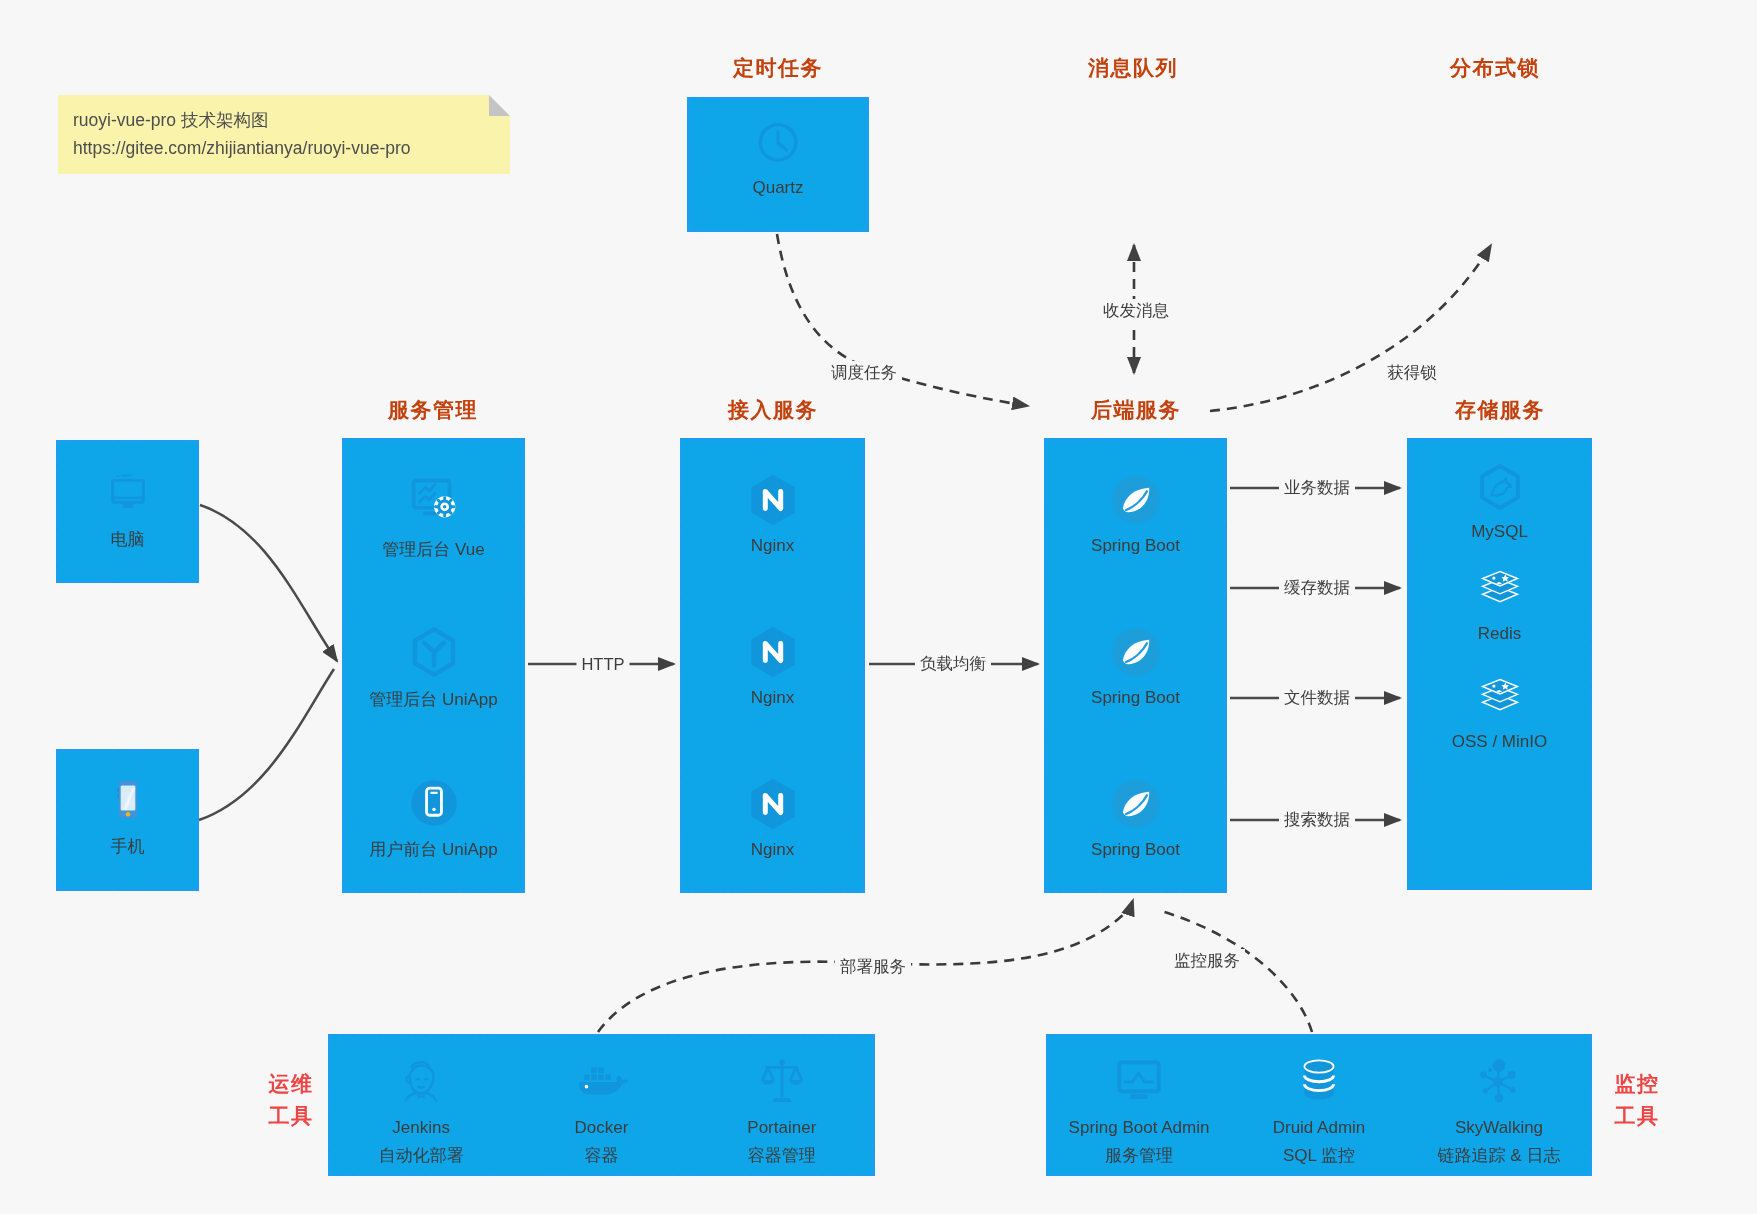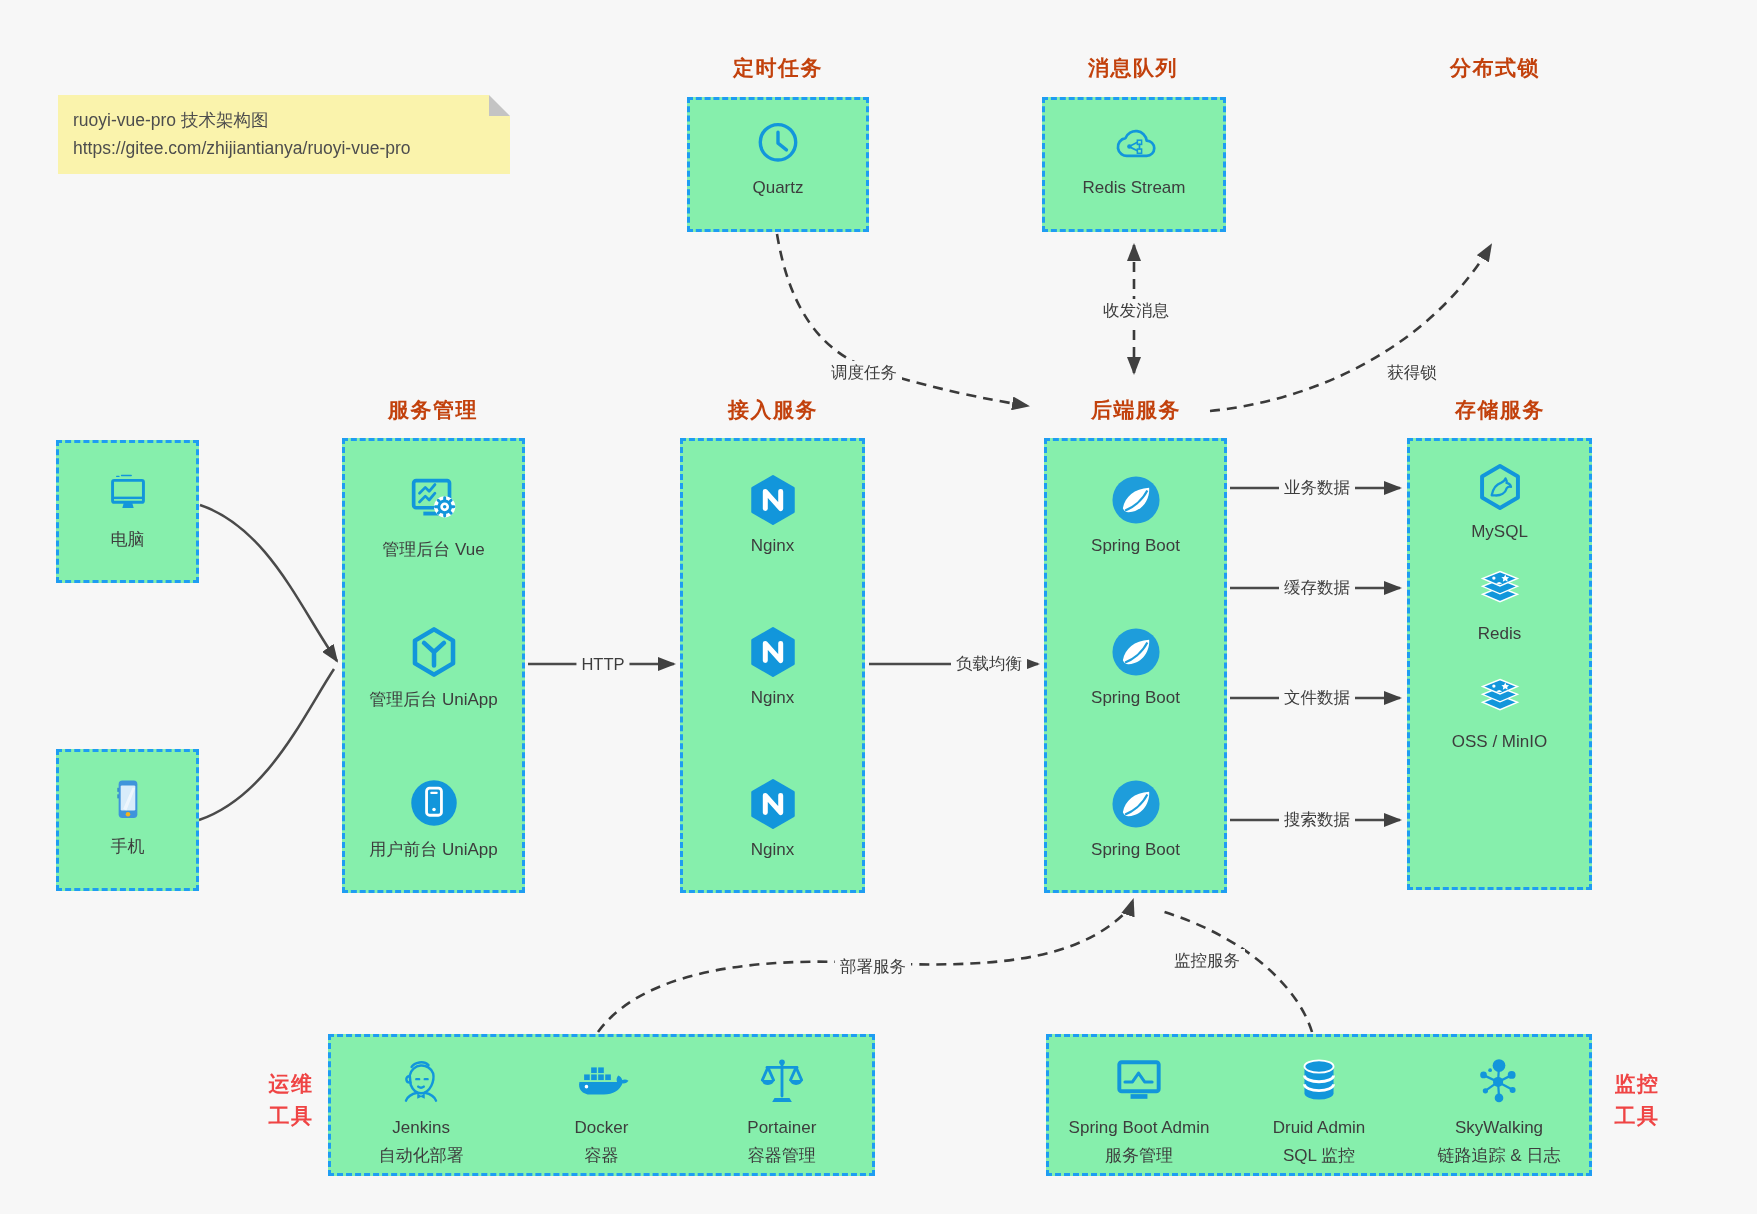--- a/index.html
+++ b/index.html
@@ -3,21 +3,21 @@
 <meta charset="utf-8">
 <style>
   html,body{margin:0;padding:0;background:#f7f7f7;}
   .canvas{
     position:relative;width:1757px;height:1214px;background:#f7f7f7;
     font-family:"Liberation Sans","DejaVu Sans",sans-serif;overflow:hidden;
   }
   .edge-layer{position:absolute;left:0;top:0;width:1757px;height:1214px;}
   .solid-edge{fill:none;stroke:#4a4a4a;stroke-width:2.5;}
   .dashed-edge{fill:none;stroke:#3a3a3a;stroke-width:2.6;stroke-dasharray:10 7;}
-  .dashed-box{position:absolute;background:#86efac;border:3px dashed #1e9df2;box-sizing:border-box;}
+  .dashed-box{position:absolute;background:#0ea5e9;border:3px dashed #1e9df2;box-sizing:border-box;}
   .col-title{position:absolute;transform:translateX(-50%);color:#c2410c;font-size:21px;font-weight:bold;
     letter-spacing:1.5px;white-space:nowrap;}
   .group-label{position:absolute;color:#ef4444;font-size:21px;font-weight:bold;line-height:1.5;
     text-align:center;letter-spacing:1.5px;}
   .node{position:absolute;left:0;width:100%;display:flex;flex-direction:column;align-items:center;gap:7px;}
   .node-label{font-size:17px;color:#3d3d3d;white-space:nowrap;}
   .edge-label{position:absolute;transform:translate(-50%,-50%);font-size:16.5px;color:#3d3d3d;
     background:#f7f7f7;padding:1px 5px;white-space:nowrap;}
   .note{position:absolute;left:58px;top:95px;width:452px;background:#faf3ac;color:#4d4d4d;
     font-size:17.5px;line-height:1.62;padding:11px 0 11px 15px;box-sizing:border-box;}
@@ -64,32 +64,20 @@
     <div class="node" style="top:17px;">
       <svg width="54" height="54" viewBox="0 0 64 64">
         <circle cx="32" cy="30" r="21" fill="none" stroke="#1296db" stroke-width="4"></circle>
         <path d="M32 18 V31 L42 39" fill="none" stroke="#1296db" stroke-width="4" stroke-linecap="round" stroke-linejoin="round"></path>
       </svg>
       <div class="node-label">Quartz</div>
     </div>
   </div>
 
   <div class="col-title" style="left:1133px;top:54px;">消息队列</div>
-  <div class="dashed-box" style="left:1042px;top:97px;width:184px;height:135px;">
-    <div class="node" style="top:17px;">
-      <svg width="56" height="54" viewBox="0 0 64 64">
-        <path d="M25 46 h22 a9 9 0 0 0 0 -18 a13 13 0 0 0 -25 -3 a8 8 0 0 0 3 21 z" fill="none" stroke="#1296db" stroke-width="3.2" stroke-linejoin="round"></path>
-        <path d="M28 34 L36 30 M28 36 L36 40 M38.5 31.5 v7" fill="none" stroke="#1296db" stroke-width="2"></path>
-        <circle cx="26.5" cy="35" r="2.6" fill="#1296db"></circle>
-        <rect x="36" y="27.5" width="5" height="5" fill="none" stroke="#1296db" stroke-width="1.8"></rect>
-        <rect x="36" y="38" width="5" height="5" fill="none" stroke="#1296db" stroke-width="1.8"></rect>
-      </svg>
-      <div class="node-label">Redis Stream</div>
-    </div>
-  </div>
 
   <div class="col-title" style="left:1495px;top:54px;">分布式锁</div>
 
   <div class="dashed-box" style="left:56px;top:440px;width:143px;height:143px;">
     <div class="node" style="top:26px;">
       <svg width="54" height="52" viewBox="0 0 64 64">
         <rect x="13" y="14" width="38" height="27" rx="2" fill="none" stroke="#1296db" stroke-width="3.6"></rect>
         <path d="M14.5 35.5 h35" stroke="#1296db" stroke-width="3"></path>
         <path d="M27 41 h10 l2 7 h-14 z" fill="#1296db"></path>
         <path d="M18 9 h3 M24 8 h12" stroke="#1296db" stroke-width="1.6" stroke-linecap="round"></path>
@@ -330,21 +318,21 @@
         <div class="tool-text">链路追踪 &amp; 日志</div>
       </div>
     </div>
   </div>
   <div class="group-label" style="left:1600px;top:1068px;width:74px;">
     <div>监控</div>
     <div>工具</div>
   </div>
 
   <div class="edge-label" style="left:603px;top:664px;">HTTP</div>
-  <div class="edge-label" style="left:953px;top:664px;margin-left:36px;">负载均衡</div>
+  <div class="edge-label" style="left:953px;top:664px;">负载均衡</div>
   <div class="edge-label" style="left:1317px;top:488px;">业务数据</div>
   <div class="edge-label" style="left:1317px;top:588px;">缓存数据</div>
   <div class="edge-label" style="left:1317px;top:698px;">文件数据</div>
   <div class="edge-label" style="left:1317px;top:820px;">搜索数据</div>
   <div class="edge-label" style="left:864px;top:373px;">调度任务</div>
   <div class="edge-label" style="left:1136px;top:311px;">收发消息</div>
   <div class="edge-label" style="left:1412px;top:373px;">获得锁</div>
   <div class="edge-label" style="left:873px;top:967px;">部署服务</div>
   <div class="edge-label" style="left:1207px;top:961px;">监控服务</div>
 

